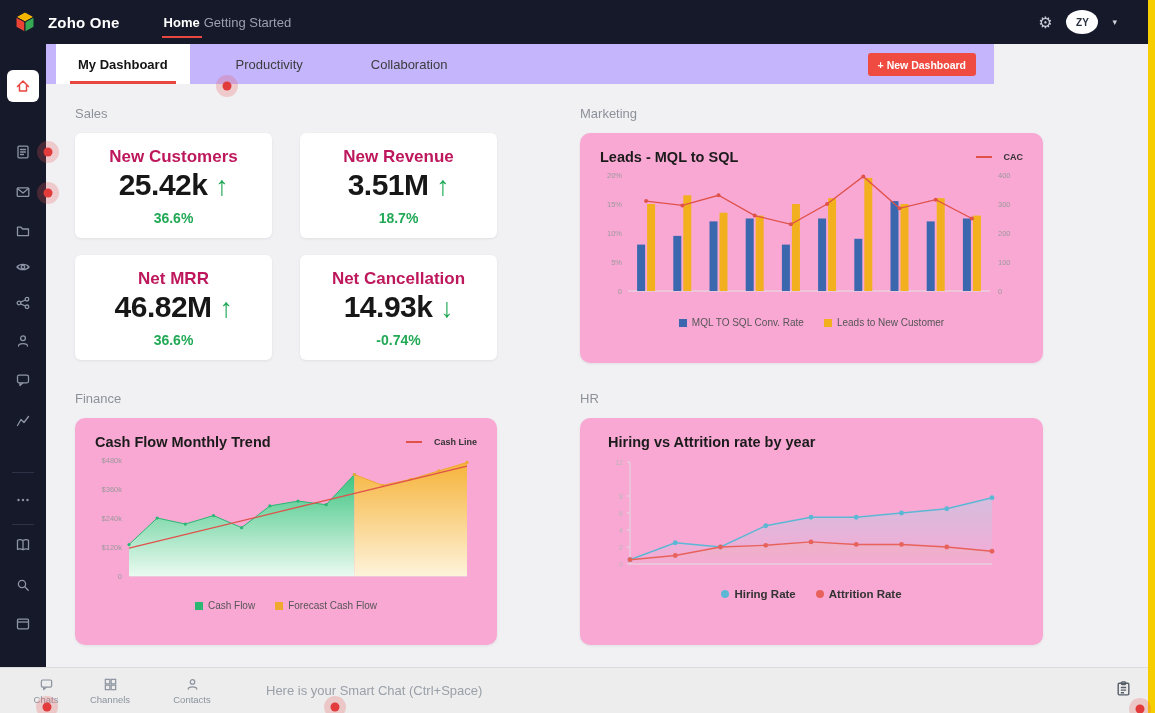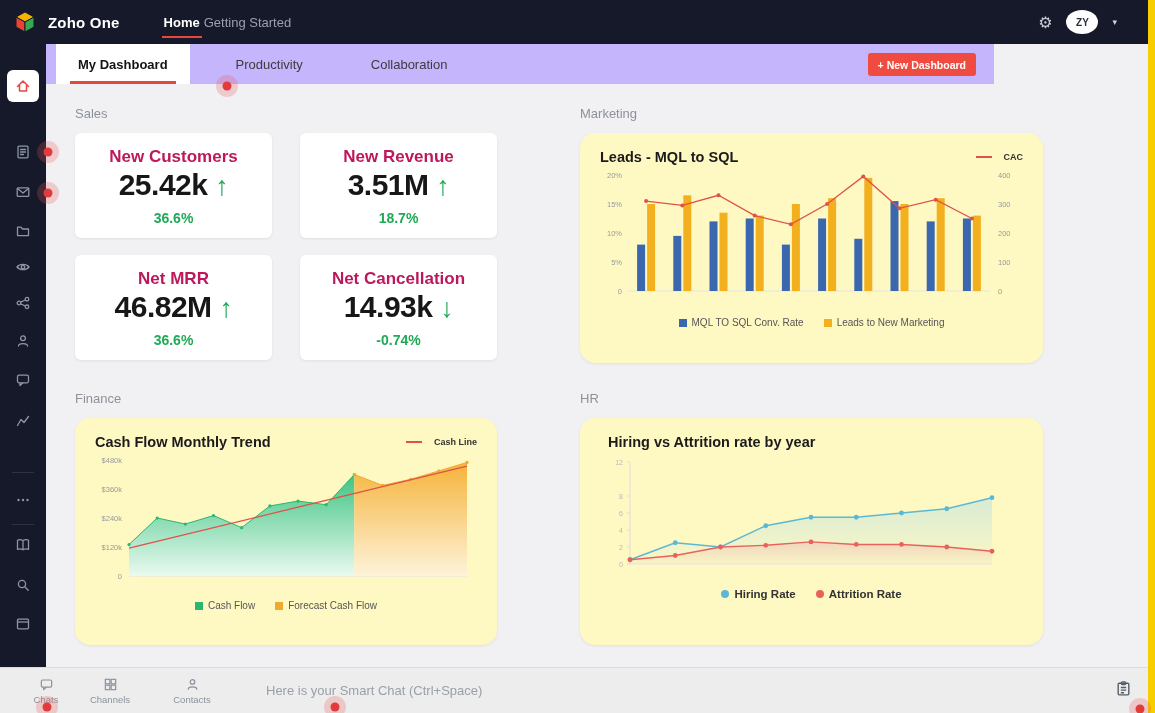--- a/index.html
+++ b/index.html
@@ -40,21 +40,21 @@
   
   .content{position:absolute;top:84px;left:46px;width:958px;height:583px;background:#f1f1f3;z-index:1}
   .section-title{position:absolute;font-size:13px;color:#8d9199}
 
   .kpi-card{position:absolute;width:197px;height:105px;background:#fff;border-radius:6px;box-shadow:0 1px 3px rgba(0,0,0,.07);text-align:center;padding-top:14px}
   .kpi-label{font-size:17px;font-weight:700;color:#be185d}
   .kpi-value-row{margin-top:1px;font-size:30px;font-weight:700;color:#171717;letter-spacing:-.5px;line-height:34px}
   .kpi-arrow{color:#21a956;font-size:27px;font-weight:400}
   .kpi-delta{font-size:14px;font-weight:700;color:#21a956;margin-top:7px}
 
-  .chart-card{position:absolute;background:#fef9c3;border-radius:15px;box-shadow:0 1px 3px rgba(0,0,0,.07)}
+  .chart-card{position:absolute;background:#f9a8d4;border-radius:10px;box-shadow:0 1px 3px rgba(0,0,0,.07)}
   .chart-header{display:flex;justify-content:space-between;align-items:center;padding:16px 20px 4px}
   .chart-title{font-size:14.5px;font-weight:700;color:#1b1b1b}
   .line-legend{display:flex;align-items:center;gap:12px;font-size:9px;color:#333;font-weight:600}
   .line-swatch{width:16px;height:2px;display:inline-block}
   .chart-svg{display:block;margin:0 auto;font-family:"Liberation Sans",sans-serif}
   .bottom-legend{display:flex;justify-content:center;align-items:center;margin-top:2px}
   .legend-item{display:flex;align-items:center;gap:5px;margin:0 10px;font-size:10px;color:#555}
   .legend-item.big{font-size:11.5px;color:#333;font-weight:600}
   .sq{width:8px;height:8px;display:inline-block}
   .dotsw{width:8px;height:8px;border-radius:50%;display:inline-block}
@@ -263,21 +263,21 @@
           <circle cx="345.70000000000005" cy="30.650000000000006" r="2" fill="#e0514a"></circle>
           <circle cx="381.90000000000003" cy="49.5" r="2" fill="#e0514a"></circle>
         </svg>
       <div class="bottom-legend">
         <span class="legend-item">
             <span class="sq" style="background: rgb(58, 103, 174);"></span>
             <span>MQL TO SQL Conv. Rate</span>
           </span>
         <span class="legend-item">
             <span class="sq" style="background: rgb(242, 176, 30);"></span>
-            <span>Leads to New Marketing</span>
+            <span>Leads to New Customer</span>
           </span>
       </div>
     </div>
 
     <div class="chart-card" style="left:29px;top:334px;width:422px;height:227px">
       <div class="chart-header">
         <div class="chart-title">Cash Flow Monthly Trend</div>
         <div class="line-legend">
           <span class="line-swatch" style="background: rgb(224, 81, 74);"></span>
           <span>Cash Line</span>

